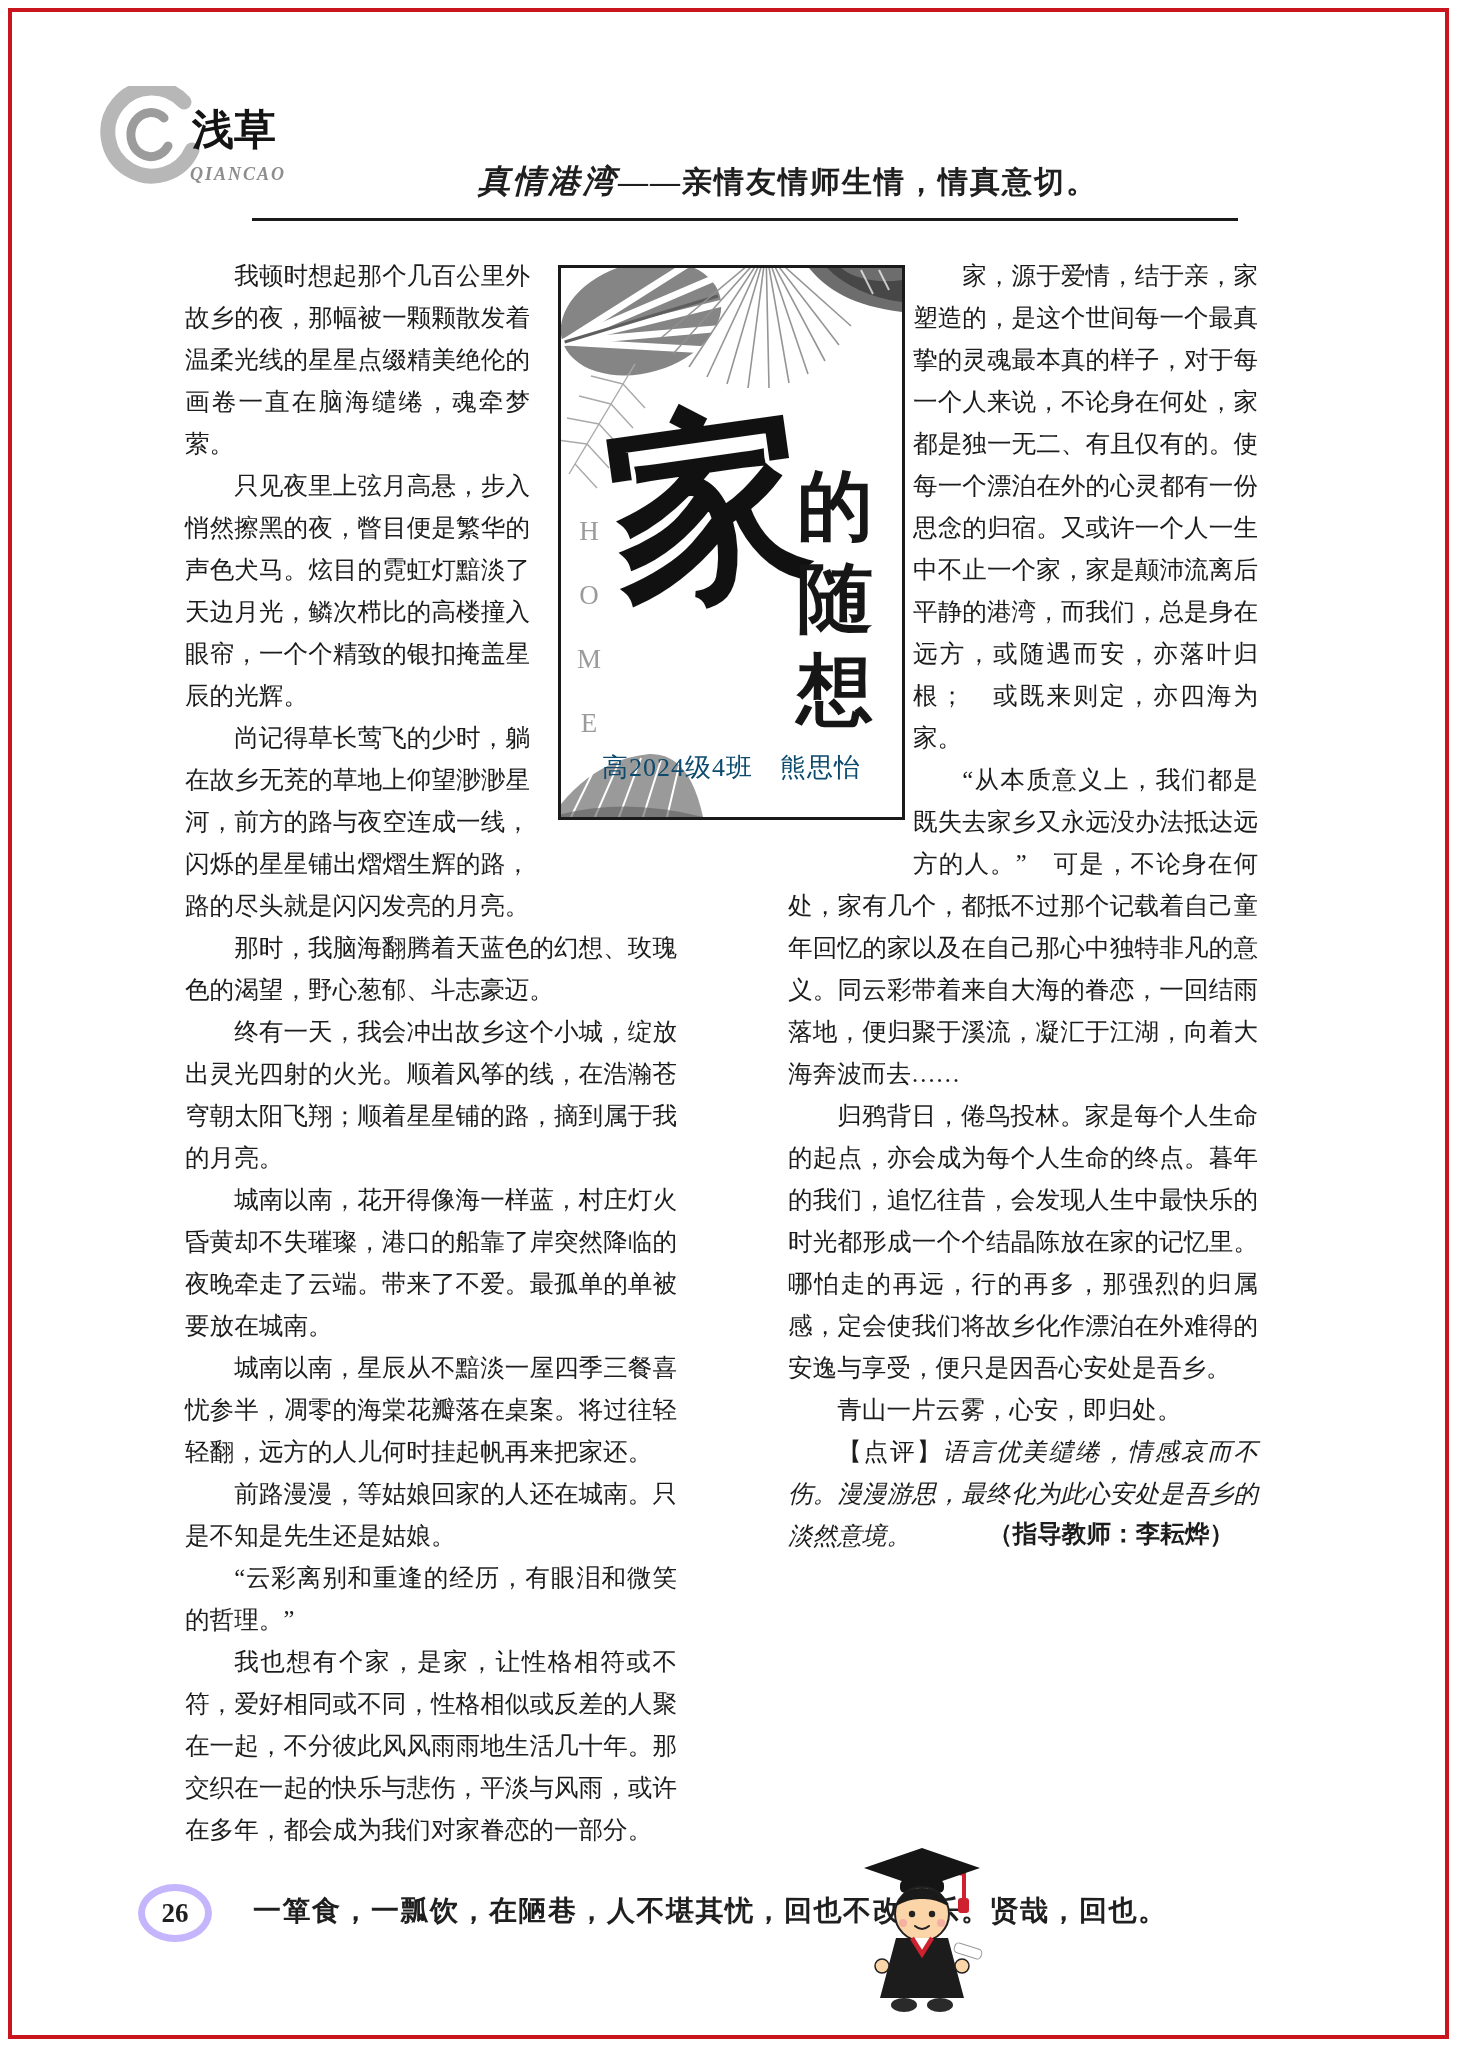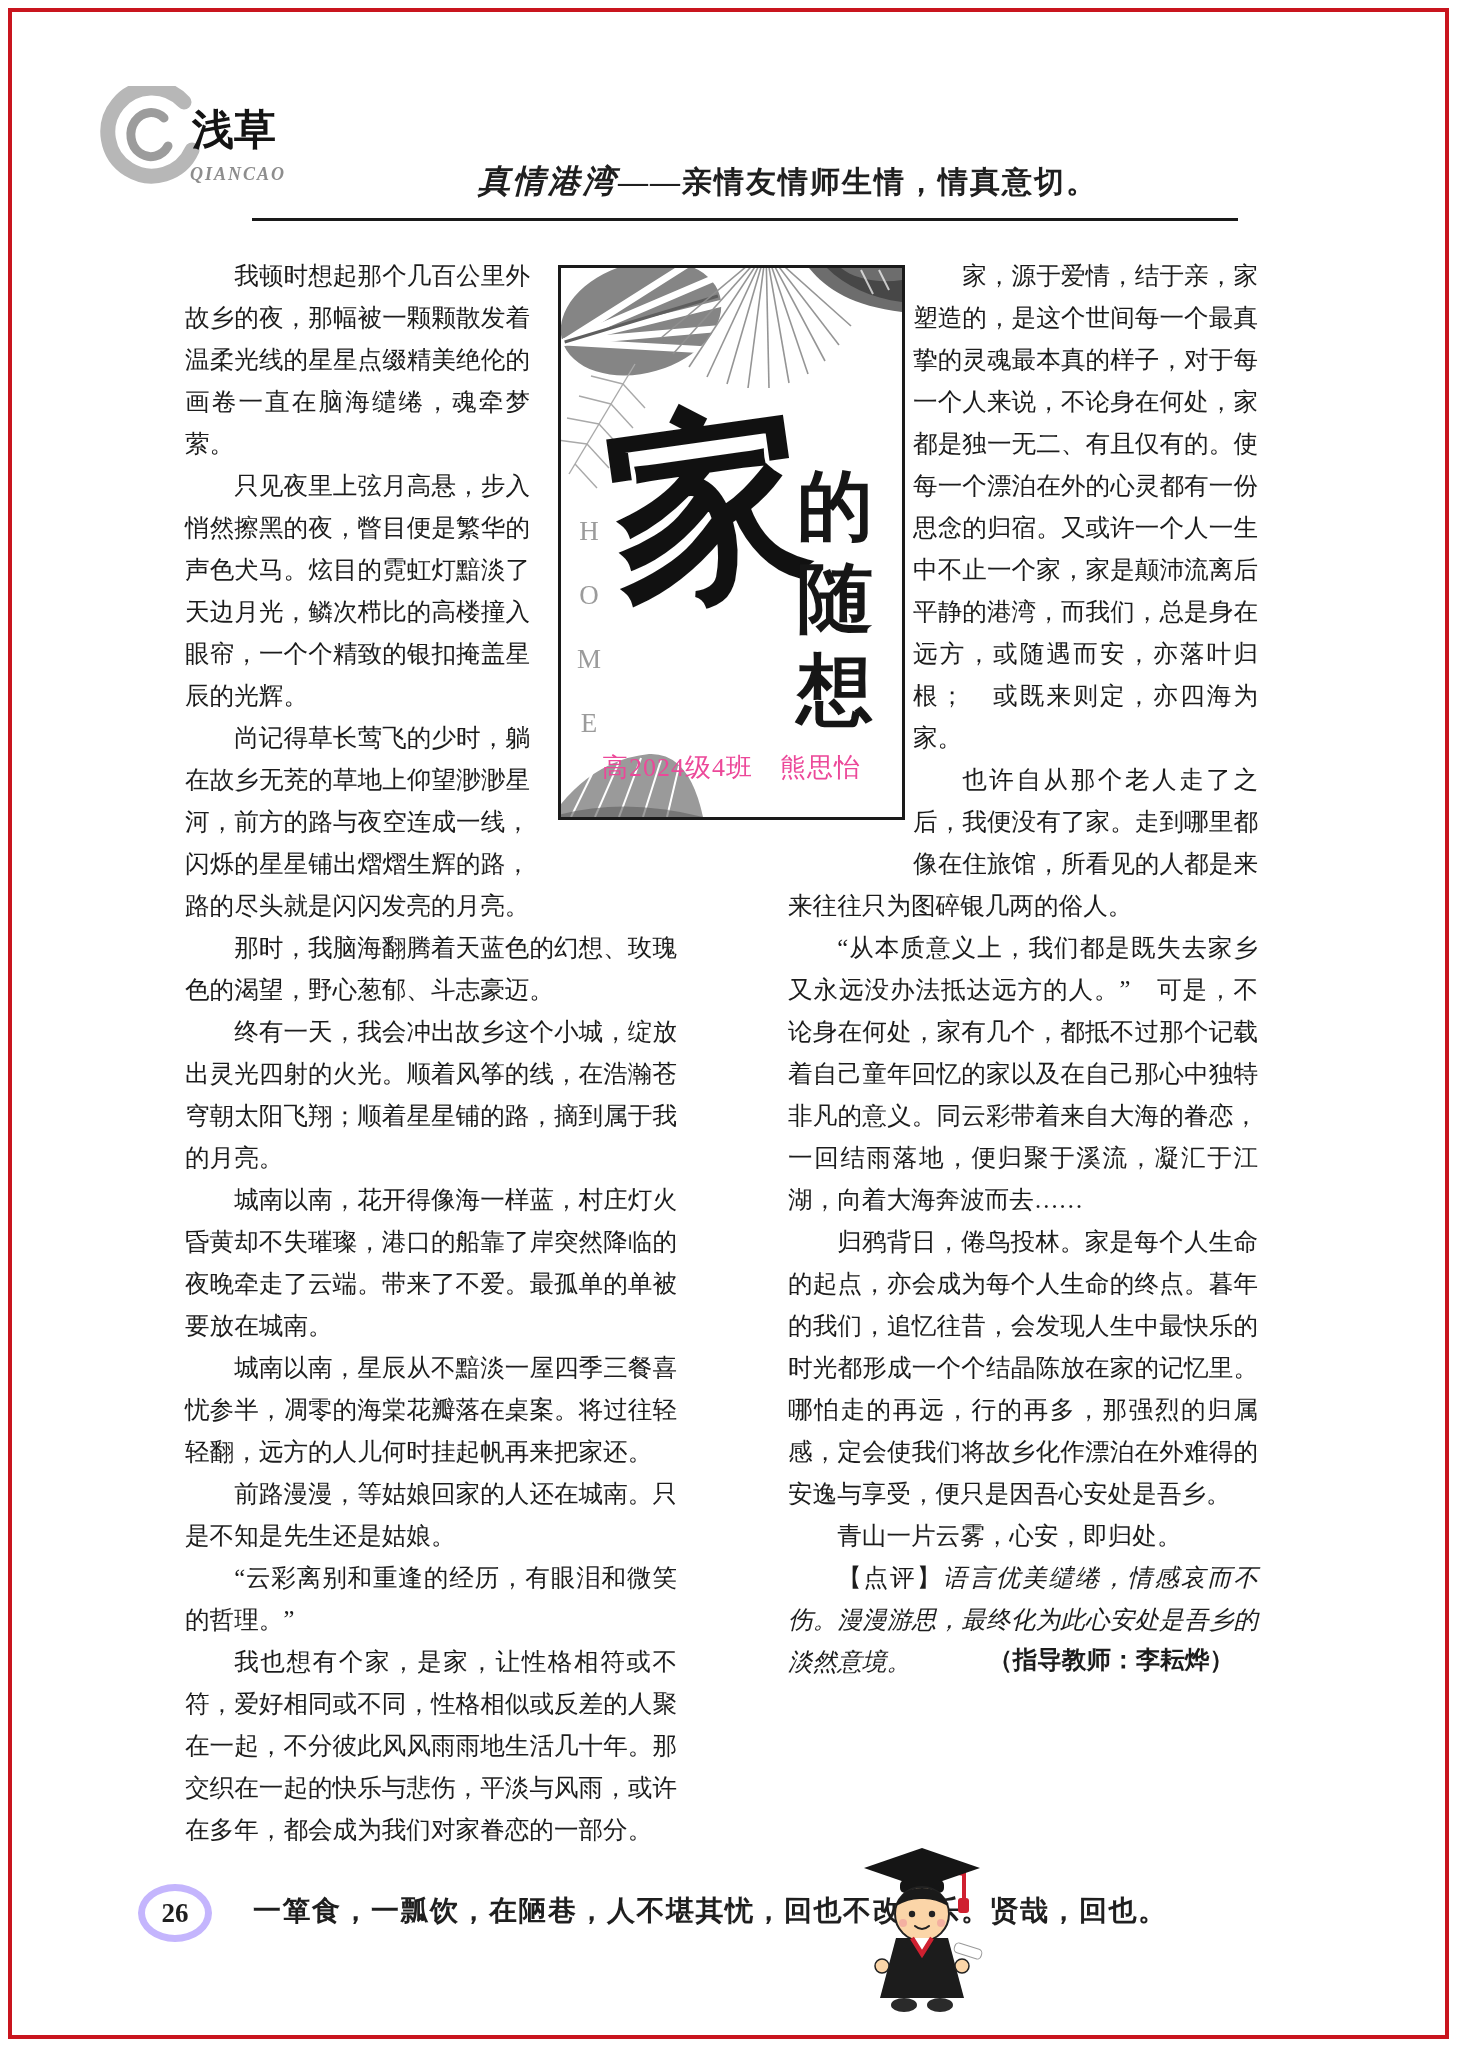--- a/index.html
+++ b/index.html
@@ -45,21 +45,21 @@
     position:absolute;left:48px;top:140px;font-size:200px;line-height:1;
     font-weight:bold;transform:rotate(-8deg);color:#111;
   }
   .subtitle-col{
     position:absolute;left:232px;top:192px;width:84px;text-align:center;
     font-size:76px;line-height:92px;font-weight:600;color:#161616;
   }
   .subtitle-col span{display:block;}
   .author-line{
     position:absolute;left:0;top:482px;width:100%;text-align:center;
-    font-size:26px;letter-spacing:1px;color:#ec4899;
+    font-size:26px;letter-spacing:1px;color:#0c4a6e;
   }
   
   .comment{margin-top:48px;text-indent:1em;}
   .comment .label{font-family:"Liberation Sans", sans-serif;font-weight:normal;}
   .comment .body{font-style:italic;}
   .comment .teacher{
     float:right;margin-right:24px;font-style:normal;font-weight:bold;
     font-family:Liberation Mono, monospace;
   }
   
@@ -103,21 +103,20 @@
   <p>城南以南，花开得像海一样蓝，村庄灯火昏黄却不失璀璨，港口的船靠了岸突然降临的夜晚牵走了云端。带来了不爱。最孤单的单被要放在城南。</p>
   <p>城南以南，星辰从不黯淡一屋四季三餐喜忧参半，凋零的海棠花瓣落在桌案。将过往轻轻翻，远方的人儿何时挂起帆再来把家还。</p>
   <p>前路漫漫，等姑娘回家的人还在城南。只是不知是先生还是姑娘。</p>
   <p>“云彩离别和重逢的经历，有眼泪和微笑的哲理。”</p>
   <p>我也想有个家，是家，让性格相符或不符，爱好相同或不同，性格相似或反差的人聚在一起，不分彼此风风雨雨地生活几十年。那交织在一起的快乐与悲伤，平淡与风雨，或许在多年，都会成为我们对家眷恋的一部分。</p>
 </div>
 
 <div class="col col-right">
   <div class="spacer-left"></div>
   <p>家，源于爱情，结于亲，家塑造的，是这个世间每一个最真挚的灵魂最本真的样子，对于每一个人来说，不论身在何处，家都是独一无二、有且仅有的。使每一个漂泊在外的心灵都有一份思念的归宿。又或许一个人一生中不止一个家，家是颠沛流离后平静的港湾，而我们，总是身在远方，或随遇而安，亦落叶归根；　或既来则定，亦四海为家。</p>
-  <p>也许自从那个老人走了之后，我便没有了家。走到哪里都像在住旅馆，所看见的人都是来来往往只为图碎银几两的俗人。</p>
   <p>“从本质意义上，我们都是既失去家乡又永远没办法抵达远方的人。”　可是，不论身在何处，家有几个，都抵不过那个记载着自己童年回忆的家以及在自己那心中独特非凡的意义。同云彩带着来自大海的眷恋，一回结雨落地，便归聚于溪流，凝汇于江湖，向着大海奔波而去……</p>
   <p>归鸦背日，倦鸟投林。家是每个人生命的起点，亦会成为每个人生命的终点。暮年的我们，追忆往昔，会发现人生中最快乐的时光都形成一个个结晶陈放在家的记忆里。哪怕走的再远，行的再多，那强烈的归属感，定会使我们将故乡化作漂泊在外难得的安逸与享受，便只是因吾心安处是吾乡。</p>
   <p>青山一片云雾，心安，即归处。</p>
   <p class="comment">
     <span class="label">【点评】</span><span class="body">语言优美缱绻，情感哀而不伤。漫漫游思，最终化为此心安处是吾乡的淡然意境。</span>
     <span class="teacher">（指导教师：李耘烨）</span>
   </p>
 </div>
 
 <div class="title-box">

